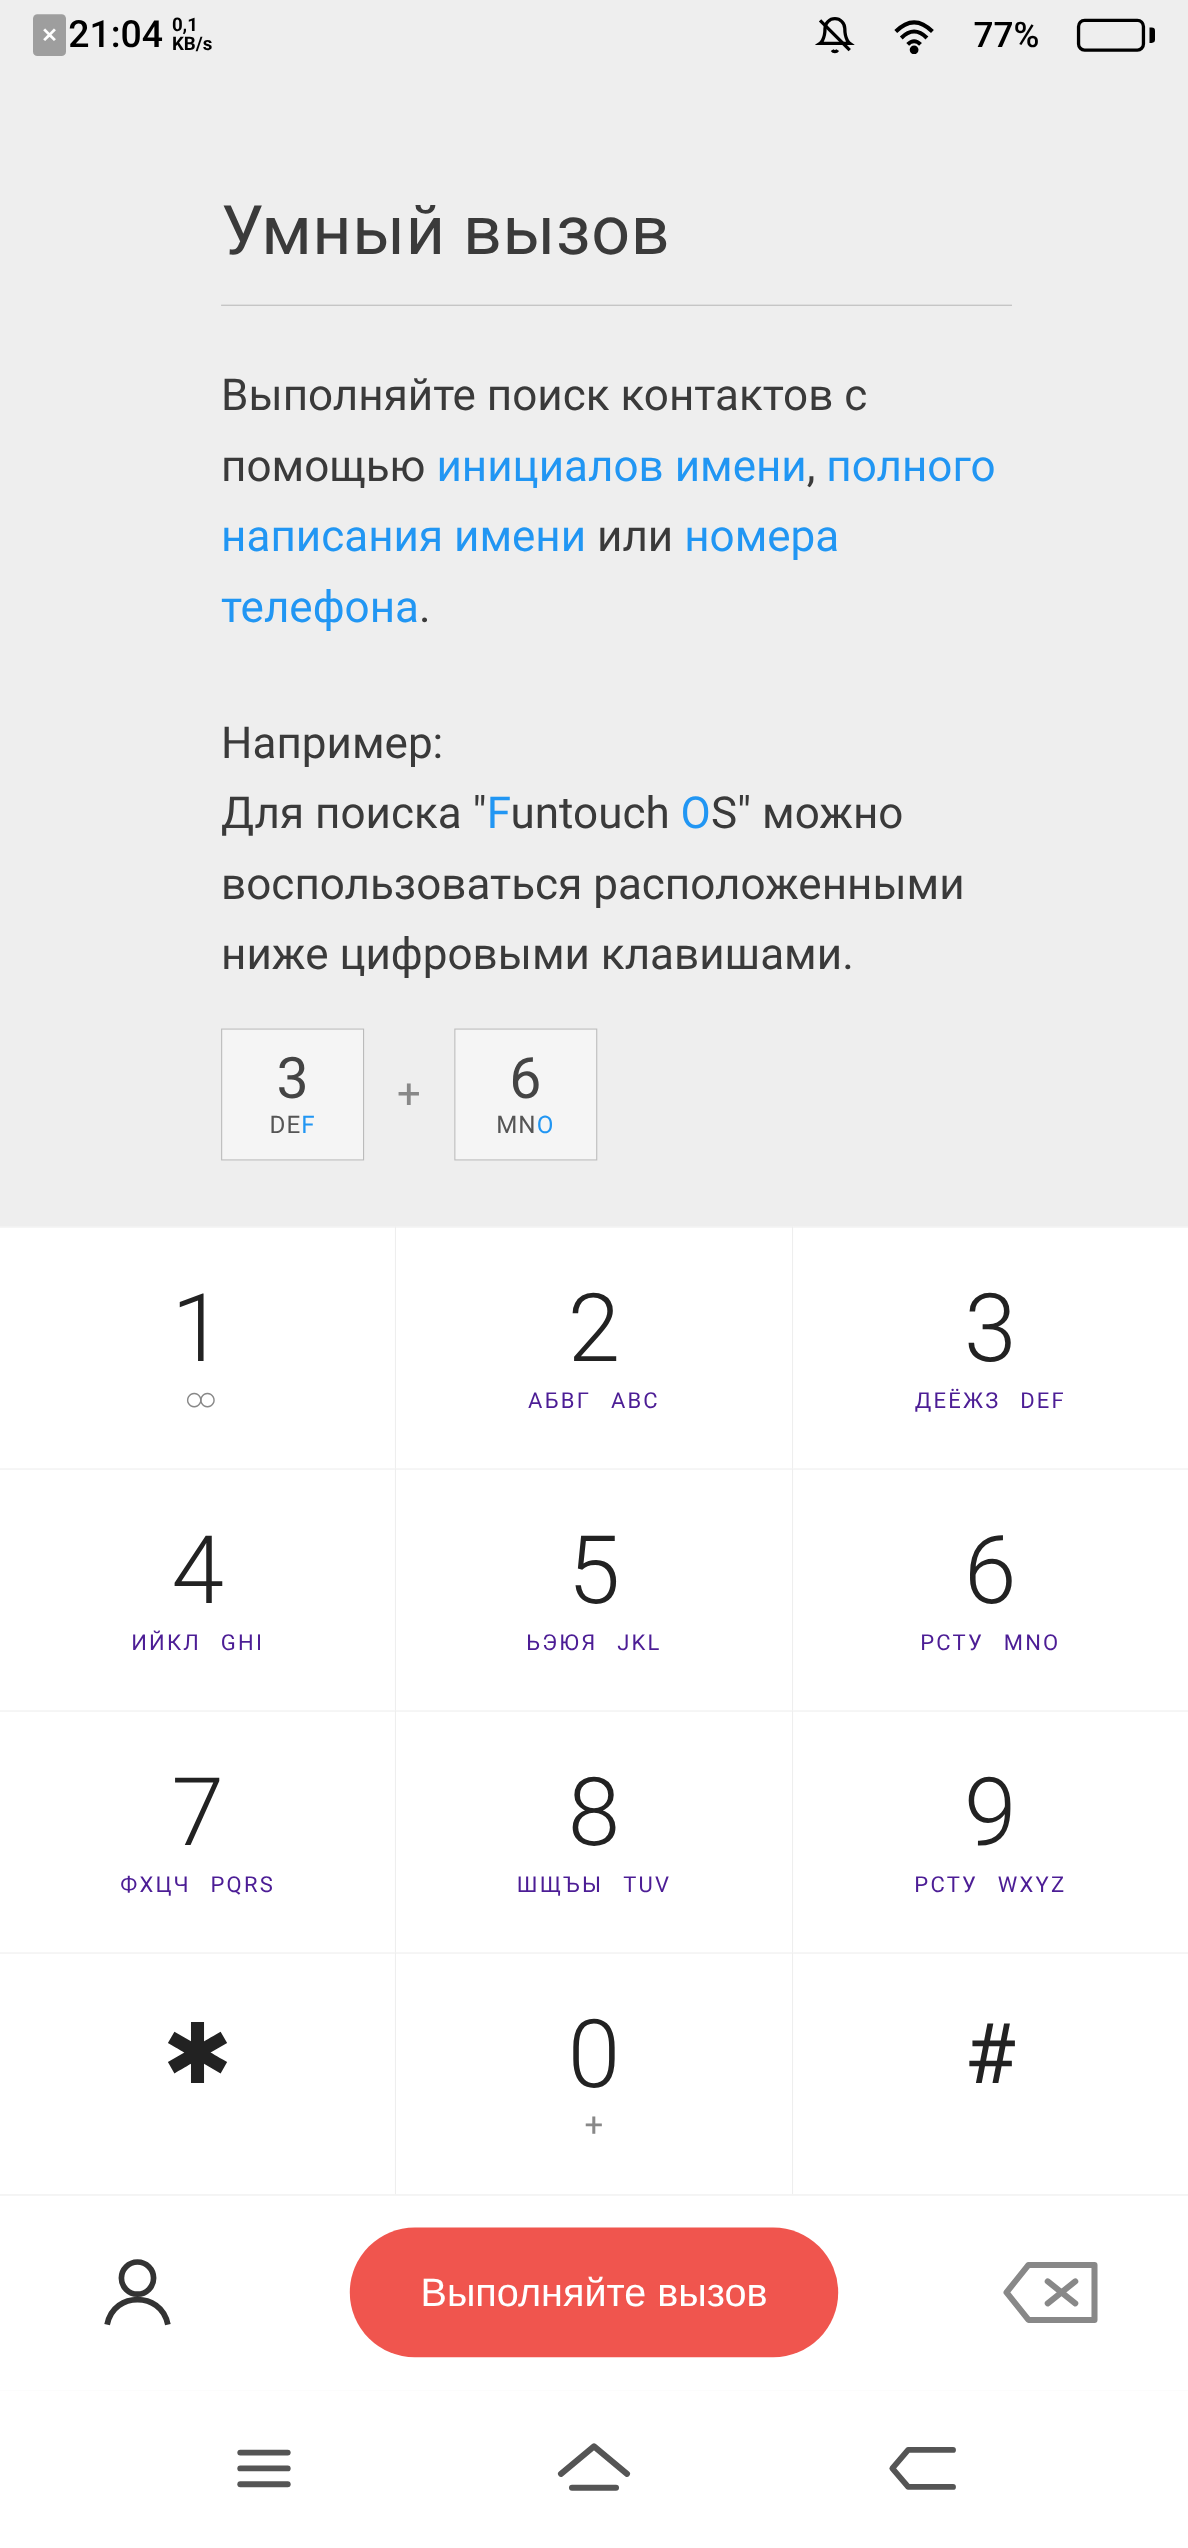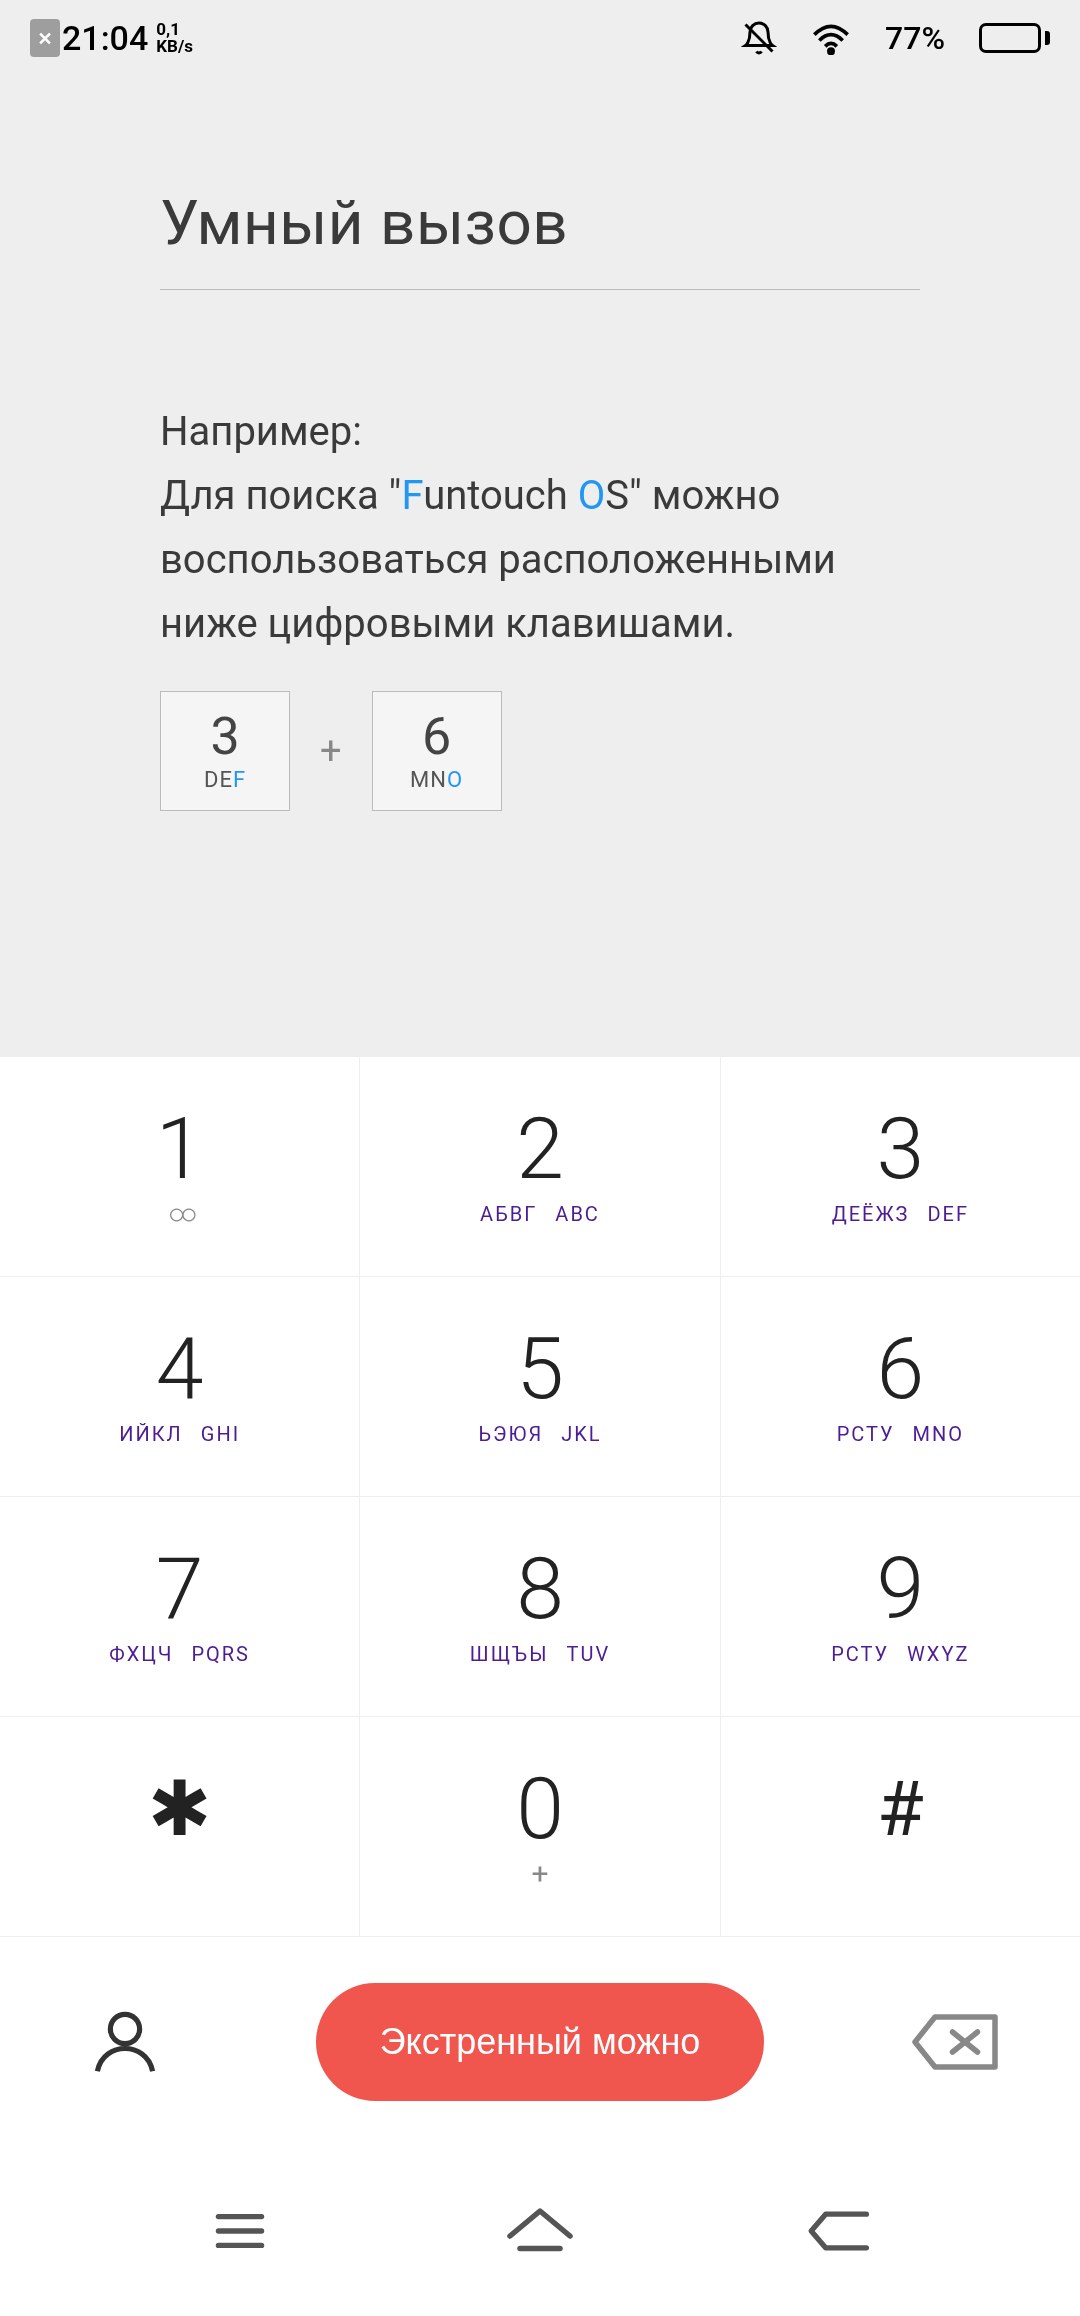--- a/index.html
+++ b/index.html
@@ -12,21 +12,21 @@
   .sim-icon::before { content:"✕"; color:#fff; font-size:18px; font-weight:bold; }
   .kb-rate { display:flex; flex-direction:column; line-height:1; font-size:17px; margin-left:6px; font-weight:700;}
   .status-right { display: flex; align-items: center; gap: 34px; font-size:32px; }
   .bell-icon svg, .wifi-icon svg { display:block; }
   .battery { display:flex; align-items:center; gap:4px; }
   .battery-body { width: 62px; height: 30px; border: 3px solid #000; border-radius: 7px; position: relative; padding:2px; }
   .battery-fill { width: 77%; height: 100%; background:#000; border-radius:2px;}
   .battery-tip { width:5px; height:14px; background:#000; border-radius: 0 3px 3px 0; }
 
   
-  .info-panel { padding: 110px 160px 60px 160px; background:#eeeeee; }
+  .info-panel { padding: 110px 160px 60px 160px; background:#eeeeee;margin-left:41px; }
   .info-title { font-size: 62px; color:#3a3a3a; font-weight:400; letter-spacing:0.5px; }
   .info-hr { border:none; border-top:1px solid #bbb; margin-top:30px; margin-bottom:50px; }
   .info-body { font-size: 40px; line-height: 1.6; color:#3a3a3a; }
   .info-body a { color:#2196f3; text-decoration:none; }
   .blue { color:#2196f3; }
   .gap { height: 60px; }
 
   .example-keys { display:flex; align-items:center; gap:30px; margin-top:35px; }
   .example-key { width:130px; height:120px; border:1px solid #bbb; background:#f5f5f5; display:flex; flex-direction:column; align-items:center; justify-content:center; }
   .example-key .digit { font-size:52px; color:#444; line-height:1; }
@@ -92,20 +92,23 @@
       <span class="battery">
         <span class="battery-body"><span class="battery-fill"></span></span>
         <span class="battery-tip"></span>
       </span>
     </div>
   </div>
 
   <div class="info-panel">
     <div class="info-title">Умный вызов</div>
     <hr class="info-hr">
+    <div class="info-body">
+      <span>Выполняйте поиск контактов с помощью </span><a href="#">инициалов имени</a><span>, </span><a href="#">полного написания имени</a><span> или </span><a href="#">номера телефона</a><span>.</span>
+    </div>
     <div class="gap"></div>
     <div class="info-body">
       <span>Например:</span><br>
       <span>Для поиска "</span><span class="blue">F</span><span>untouch </span><span class="blue">O</span><span>S</span><span>" можно воспользоваться расположенными ниже цифровыми клавишами.</span>
     </div>
     <div class="example-keys">
       <div class="example-key">
         <div class="digit">3</div>
         <div class="sub"><span>DE</span><span class="hl">F</span></div>
       </div>
@@ -206,21 +209,21 @@
     </div>
   </div>
 
   <div class="action-row">
     <div class="contact-icon">
       <svg width="78" height="78" viewBox="0 0 24 24" fill="none" stroke="#333" stroke-width="1.6">
           <circle cx="12" cy="8" r="4.5"></circle>
           <path d="M3.5 21c1-5 5-7 8.5-7s7.5 2 8.5 7"></path>
         </svg>
     </div>
-    <button class="call-btn">Экстренный можно</button>
+    <button class="call-btn">Выполняйте вызов</button>
     <div class="backspace-icon">
       <svg width="90" height="60" viewBox="0 0 36 24" fill="none" stroke="#888" stroke-width="2.2" stroke-linejoin="round">
           <path d="M10 2 L34 2 L34 22 L10 22 L2 12 Z"></path>
           <line x1="17" y1="8" x2="27" y2="16" stroke-linecap="round"></line>
           <line x1="27" y1="8" x2="17" y2="16" stroke-linecap="round"></line>
         </svg>
     </div>
   </div>
 
   <div class="nav-bar">

